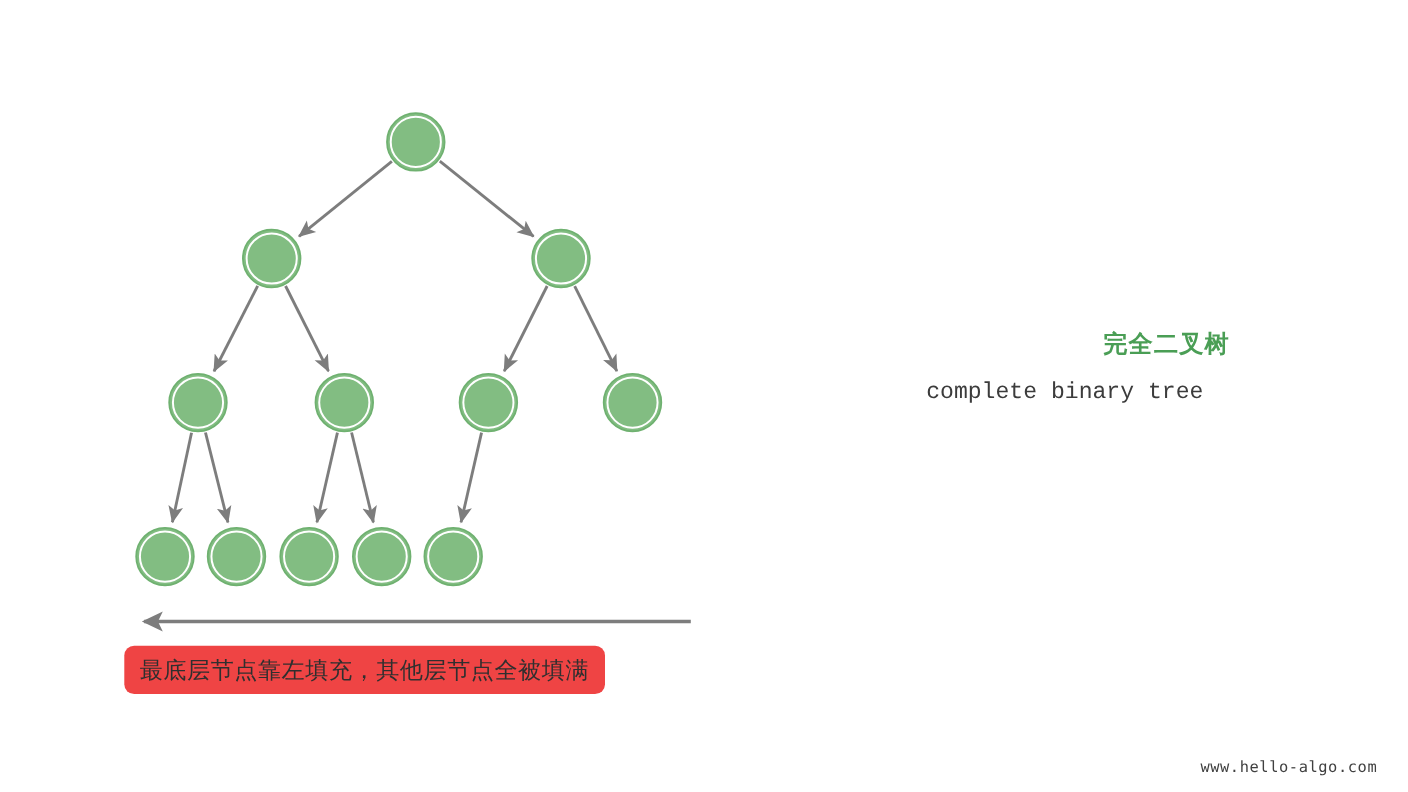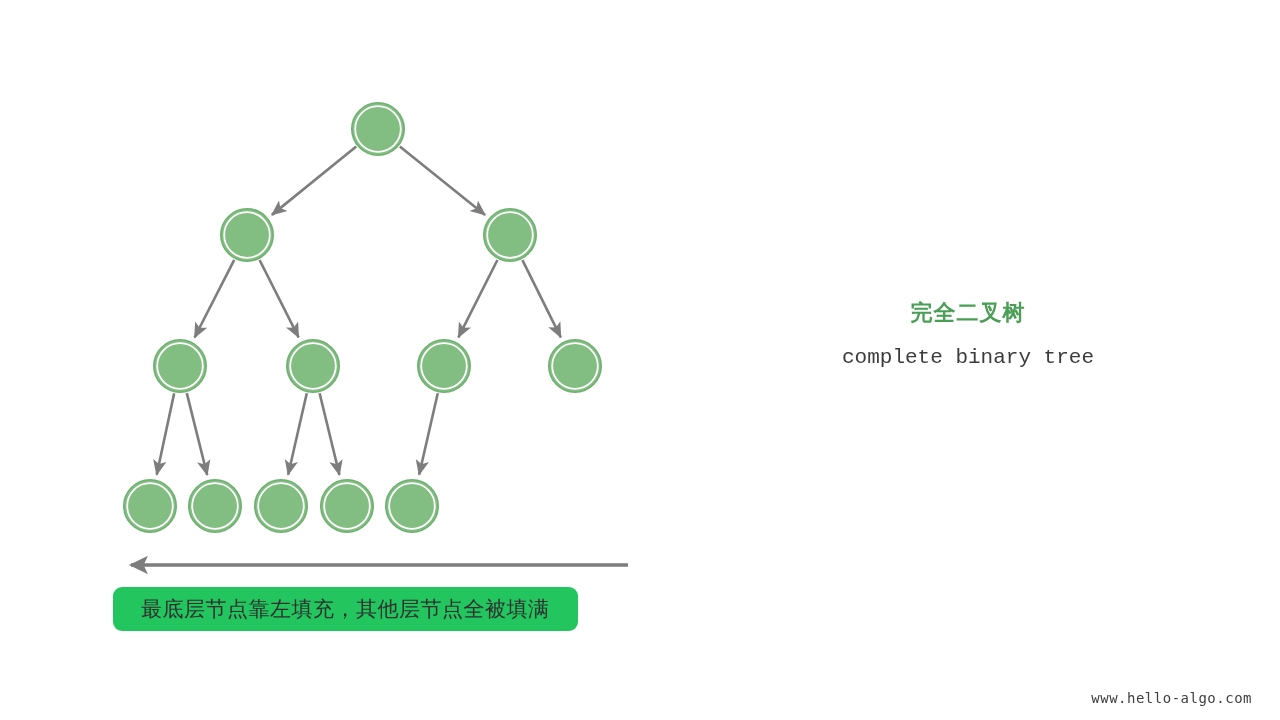--- a/index.html
+++ b/index.html
@@ -19,21 +19,21 @@
     left: 0;
     top: 0;
     width: 1280px;
     height: 720px;
   }
   .legend-title {
     position: absolute;
     left: 818px;
     top: 298px;
     width: 300px;
-    text-align: center;
+    text-align: right;
     font-family: "Liberation Sans", sans-serif;
     font-weight: bold;
     font-size: 22px;
     letter-spacing: 1px;
     color: #4a9e55;
     white-space: nowrap;
   }
   .legend-subtitle {
     position: absolute;
     left: 818px;
@@ -43,24 +43,24 @@
     font-family: Liberation Mono, monospace;
     font-size: 21px;
     color: #3c3c3c;
     white-space: nowrap;
   }
   .caption-pill {
     position: absolute;
     left: 113px;
     top: 587px;
     height: 44px;
-    padding: 0 28px;
+    padding: 0 14px;
     display: flex;
     align-items: center;
-    background: #22c55e;
+    background: #ef4444;
     border-radius: 9px;
     box-sizing: border-box;
   }
   .caption-text {
     font-family: "Liberation Sans", sans-serif;
     font-size: 21px;
     color: #2f2f2f;
     letter-spacing: 0.5px;
     white-space: nowrap;
   }

